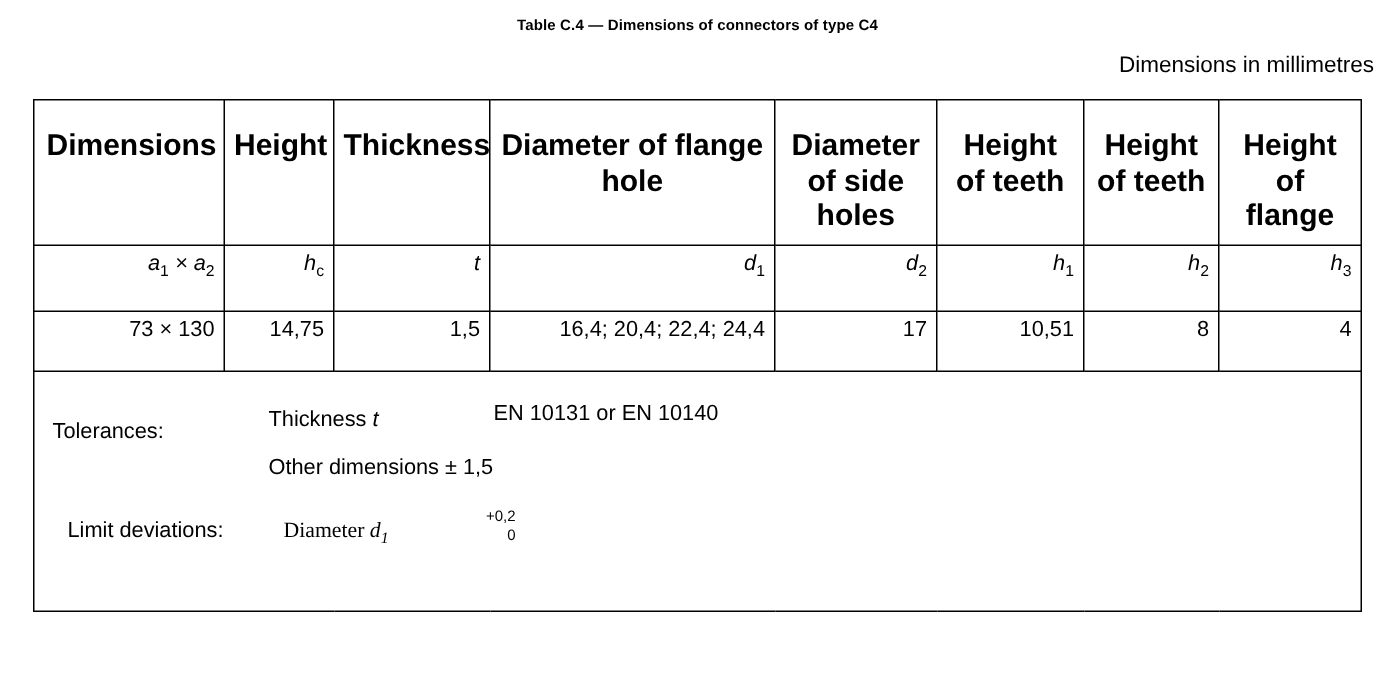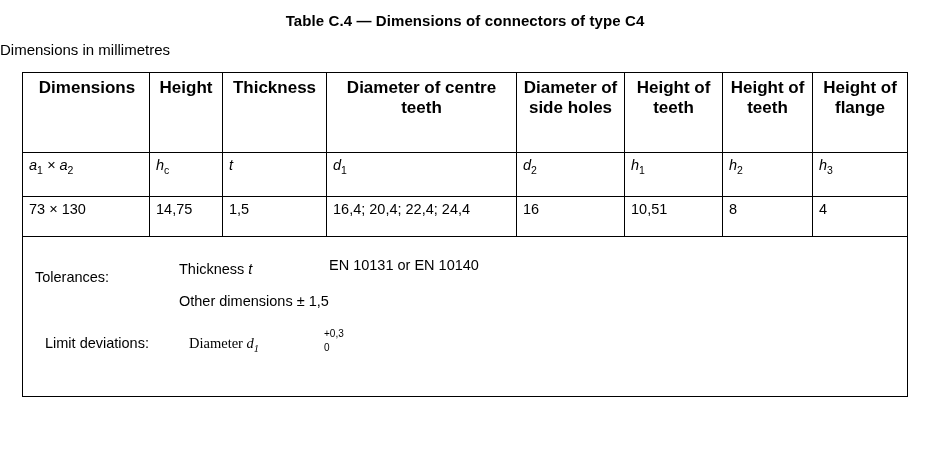--- a/index.html
+++ b/index.html
@@ -17,51 +17,51 @@
   }
   .page {
     position: relative;
     width: 930px;
     height: 456px;
     box-sizing: border-box;
   }
   .table-title {
     text-align: center;
     font-weight: bold;
-    font-size: 15px;
+    font-size: 10px;
     padding-top: 12px;
     letter-spacing: 0.1px;
   }
   .dim-note {
-    text-align: left;
+    text-align: right;
     font-size: 15px;
     padding-right: 14px;
     padding-top: 12px;
   }
   table.c4 {
     border-collapse: collapse;
     margin-left: 22px;
     margin-top: 14px;
     width: 885px;
     table-layout: fixed;
   }
   table.c4 td, table.c4 th {
     border: 1px solid #000000;
     vertical-align: top;
     padding: 4px 6px 5px 6px;
     font-size: 14.5px;
     font-weight: normal;
-    text-align: left;
+    text-align: right;
   }
   table.c4 thead th {
     font-weight: bold;
     text-align: center;
-    font-size: 17px;
+    font-size: 20px;
     line-height: 1.18;
-    padding-top: 5px;
+    padding-top: 19px;
     padding-bottom: 6px;
     height: 68px;
     vertical-align: top;
   }
   thead th.hdr-left {
     text-align: left;
     padding-left: 8px;
   }
   tbody tr.symbols td {
     height: 34px;
@@ -125,21 +125,21 @@
       <col style="width:108px">
       <col style="width:98px">
       <col style="width:90px">
       <col style="width:95px">
     </colgroup>
     <thead>
       <tr>
         <th class="hdr-left">Dimensions</th>
         <th>Height</th>
         <th>Thickness</th>
-        <th>Diameter of centre teeth</th>
+        <th>Diameter of flange hole</th>
         <th>Diameter of side holes</th>
         <th>Height of teeth</th>
         <th>Height of teeth</th>
         <th>Height of flange</th>
       </tr>
     </thead>
     <tbody>
       <tr class="symbols">
         <td class="upright"><span class="ital">a</span><span class="sub">1</span><span class="ital"> × a</span><span class="sub">2</span></td>
         <td><span>h</span><span class="sub">c</span></td>
@@ -148,36 +148,36 @@
         <td><span>d</span><span class="sub">2</span></td>
         <td><span>h</span><span class="sub">1</span></td>
         <td><span>h</span><span class="sub">2</span></td>
         <td><span>h</span><span class="sub">3</span></td>
       </tr>
       <tr class="values">
         <td>73 × 130</td>
         <td>14,75</td>
         <td>1,5</td>
         <td>16,4; 20,4; 22,4; 24,4</td>
-        <td>16</td>
+        <td>17</td>
         <td>10,51</td>
         <td>8</td>
         <td>4</td>
       </tr>
       <tr>
         <td class="notes" colspan="8">
           <div class="notes-inner">
             <div class="nrow n-tol-label">Tolerances:</div>
             <div class="nrow n-tol-thick"><span>Thickness </span><span class="ital">t</span></div>
             <div class="nrow n-tol-std">EN 10131 or EN 10140</div>
             <div class="nrow n-other">Other dimensions ± 1,5</div>
             <div class="nrow n-limit-label">Limit deviations:</div>
             <div class="nrow n-limit-diam"><span>Diameter </span><span class="ital">d</span><span class="sub-i">1</span></div>
             <div class="nrow n-limit-tolbox">
-              <div>+0,3</div>
+              <div>+0,2</div>
               <div>0</div>
             </div>
           </div>
         </td>
       </tr>
     </tbody>
   </table>
 
 </div>
 

